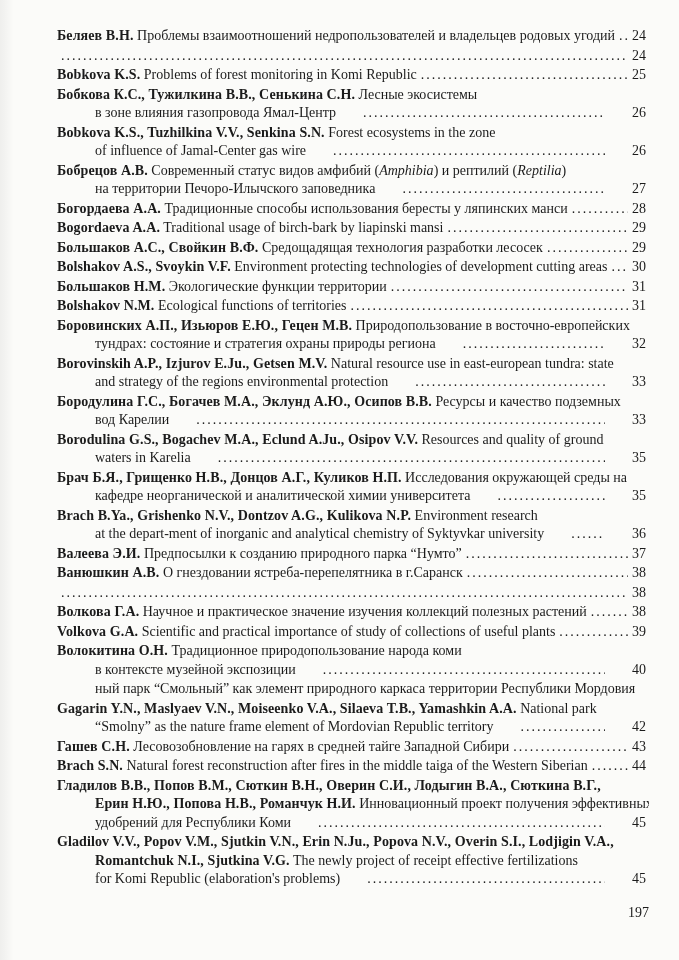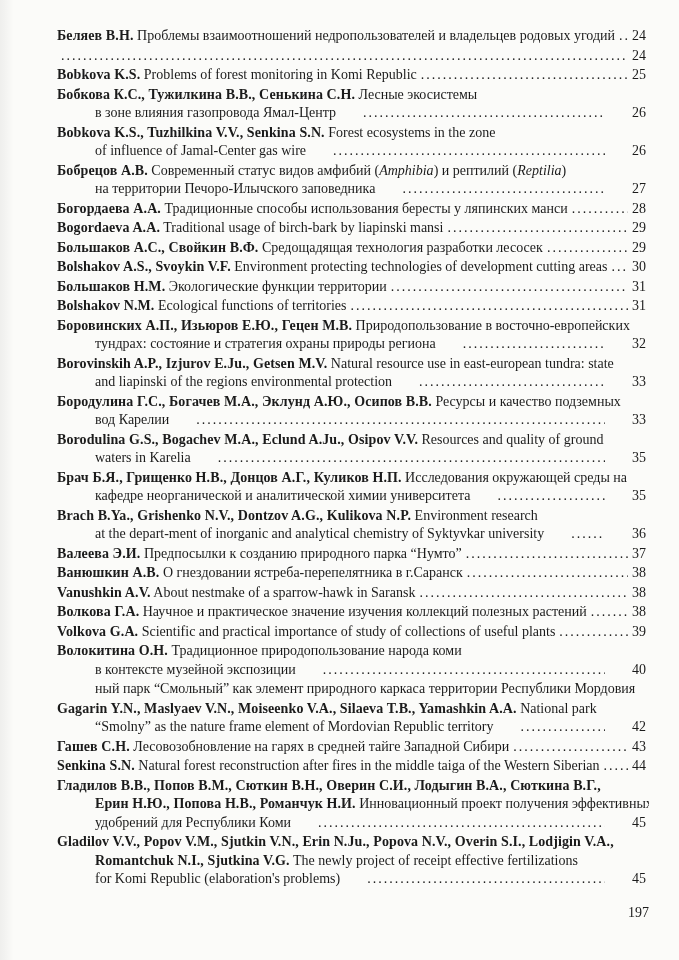--- a/index.html
+++ b/index.html
@@ -162,21 +162,21 @@
         <div class="line"><span class="txt"><b>Боровинских А.П., Изьюров Е.Ю., Гецен М.В.</b> Природопользование в восточно-европейских</span></div>
         <div class="line cont last">
           <span class="txt">тундрах: состояние и стратегия охраны природы региона</span>
           <span class="leader">................................................................................................................................................................................................................................................</span>
           <span class="pg">32</span>
         </div>
       </div>
       <div class="entry">
         <div class="line"><span class="txt"><b>Borovinskih A.P., Izjurov E.Ju., Getsen M.V.</b> Natural resource use in east-european tundra: state</span></div>
         <div class="line cont last">
-          <span class="txt">and liapinski of the regions environmental protection</span>
+          <span class="txt">and strategy of the regions environmental protection</span>
           <span class="leader">................................................................................................................................................................................................................................................</span>
           <span class="pg">33</span>
         </div>
       </div>
       <div class="entry">
         <div class="line"><span class="txt"><b>Бородулина Г.С., Богачев М.А., Эклунд А.Ю., Осипов В.В.</b> Ресурсы и качество подземных</span></div>
         <div class="line cont last">
           <span class="txt">вод Карелии</span>
           <span class="leader">................................................................................................................................................................................................................................................</span>
           <span class="pg">33</span>
@@ -215,21 +215,20 @@
       </div>
       <div class="entry">
         <div class="line last">
           <span class="txt"><b>Ванюшкин А.В.</b> О гнездовании ястреба-перепелятника в г.Саранск</span>
           <span class="leader">................................................................................................................................................................................................................................................</span>
           <span class="pg">38</span>
         </div>
       </div>
       <div class="entry">
         <div class="line last">
-          <span class="txt"><b>Vanushkin A.V.</b> About nestmake of a sparrow-hawk in Saransk</span>
           <span class="leader">................................................................................................................................................................................................................................................</span>
           <span class="pg">38</span>
         </div>
       </div>
       <div class="entry">
         <div class="line last">
           <span class="txt"><b>Волкова Г.А.</b> Научное и практическое значение изучения коллекций полезных растений</span>
           <span class="leader">................................................................................................................................................................................................................................................</span>
           <span class="pg">38</span>
         </div>
@@ -266,21 +265,21 @@
       </div>
       <div class="entry">
         <div class="line last">
           <span class="txt"><b>Гашев С.Н.</b> Лесовозобновление на гарях в средней тайге Западной Сибири</span>
           <span class="leader">................................................................................................................................................................................................................................................</span>
           <span class="pg">43</span>
         </div>
       </div>
       <div class="entry">
         <div class="line last">
-          <span class="txt"><b>Senkina S.N.</b> Natural forest reconstruction after fires in the middle taiga of the Western Siberian</span>
+          <span class="txt"><b>Brach S.N.</b> Natural forest reconstruction after fires in the middle taiga of the Western Siberian</span>
           <span class="leader">................................................................................................................................................................................................................................................</span>
           <span class="pg">44</span>
         </div>
       </div>
       <div class="entry">
         <div class="line"><span class="txt"><b>Гладилов В.В., Попов В.М., Сюткин В.Н., Оверин С.И., Лодыгин В.А., Сюткина В.Г.,</b></span></div>
         <div class="line cont"><span class="txt"><b>Ерин Н.Ю., Попова Н.В., Романчук Н.И.</b> Инновационный проект получения эффективных</span></div>
         <div class="line cont last">
           <span class="txt">удобрений для Республики Коми</span>
           <span class="leader">................................................................................................................................................................................................................................................</span>

